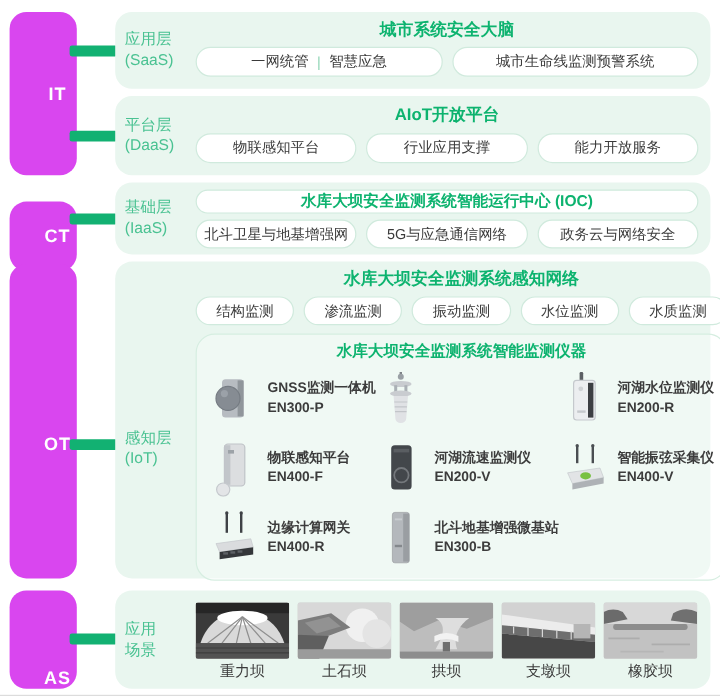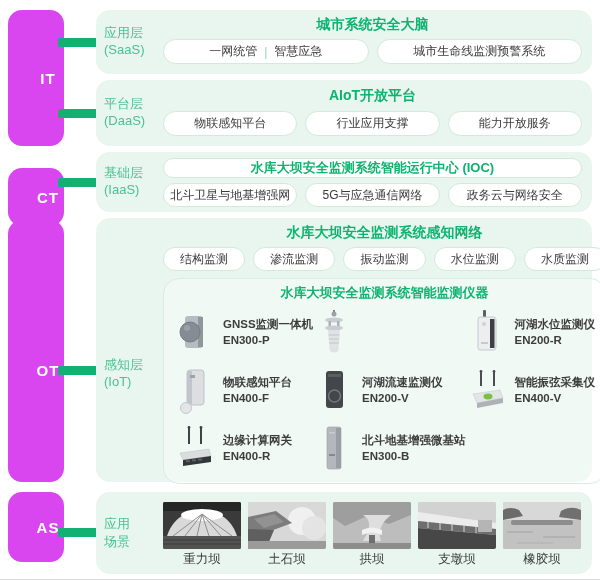--- a/index.html
+++ b/index.html
@@ -10,21 +10,21 @@
   }
   
   .rail-block {
     position:absolute; left:8px; width:56px; background:#d946ef; border-radius:14px;
     display:flex; align-items:center; justify-content:center;
     color:#fff; font-size:15px; font-weight:bold; letter-spacing:1px;padding-left:24px;
   }
   #block-it { top:10px;  height:136px; }
   #block-ct { top:168px; height:58px;  }
   #block-ot { top:220px; height:262px; }
-  #block-as { top:492px; height:70px;  }
+  #block-as { top:492px; height:82px;align-items:flex-end;  }
   #block-ot .rail-text { position:relative; top:19px; }
   .connector { position:absolute; left:58px; width:40px; height:9px; background:#12b172; border-radius:2px; }
   #conn-saas { top:38px;  }
   #conn-daas { top:109px; }
   #conn-iaas { top:178px; }
   #conn-ot   { top:366px; }
   #conn-as   { top:528px; }
   
   .panel {
     position:absolute; left:96px; width:496px; background:#e9f6ef; border-radius:14px;

